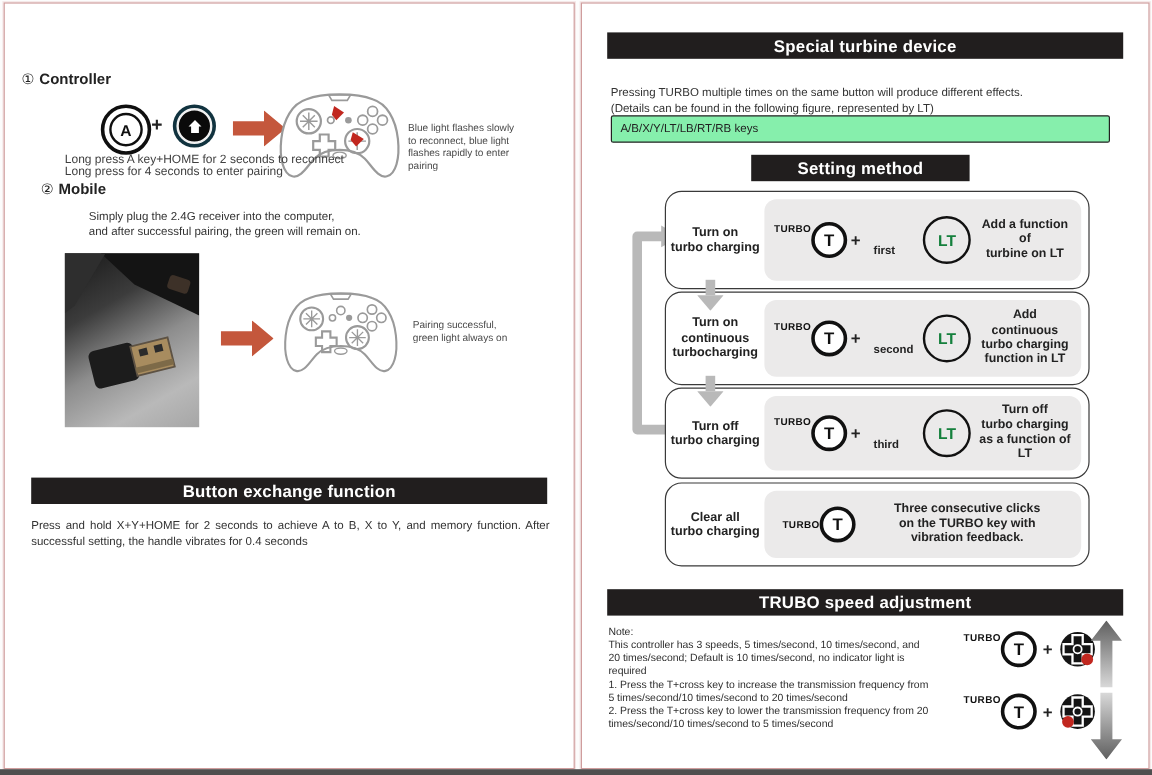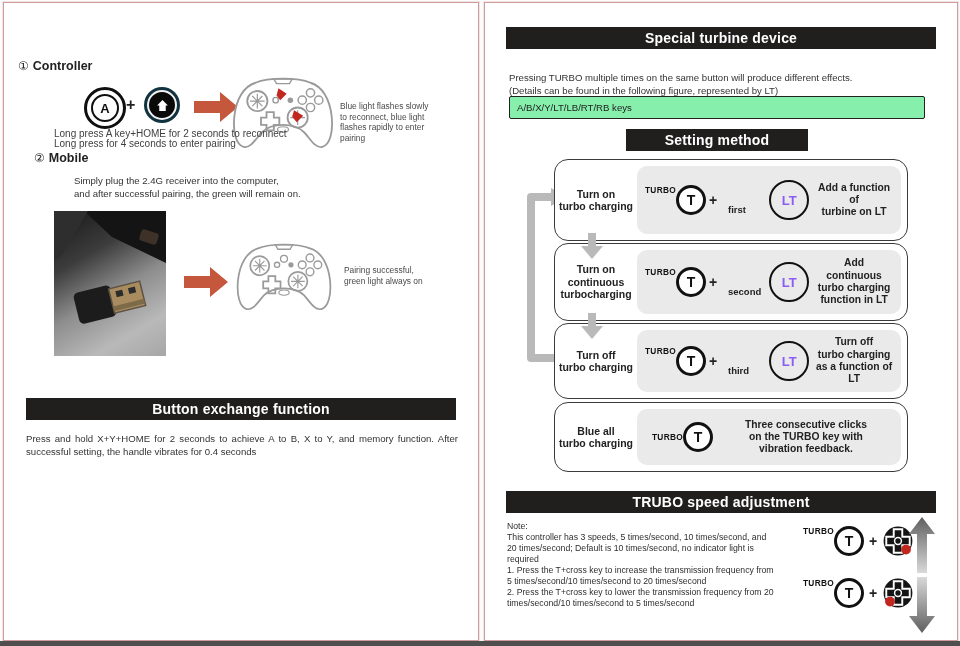--- a/index.html
+++ b/index.html
@@ -41,21 +41,21 @@
   .finner .desc{flex:1;text-align:center;font-weight:bold;font-size:10.3px;line-height:12.3px;
         color:#222;white-space:pre-line;}
   .turbo-ic{display:flex;flex-direction:row;align-items:flex-start;width:58px;}
   .turbo-word{font-size:8.3px;font-weight:bold;color:#111;letter-spacing:.3px;}
   .t-line{display:flex;align-items:flex-end;gap:2px;}
   .t-circle{width:24px;height:24px;border:3px solid #111;border-radius:50%;background:#fff;
         display:flex;align-items:center;justify-content:center;font-weight:bold;font-size:14px;color:#111;}
   .order-word{font-weight:bold;font-size:9.5px;color:#222;padding-left:20px;}
   .plus-mid{font-weight:bold;font-size:14px;color:#222;}
   .lt-circle{width:36px;height:36px;border:2.5px solid #111;border-radius:50%;background:transparent;
-        display:flex;align-items:center;justify-content:center;font-weight:bold;font-size:13px;color:#8b5cf6;flex:none;}
+        display:flex;align-items:center;justify-content:center;font-weight:bold;font-size:13px;color:#15803d;flex:none;}
   .darrow{position:absolute;left:96px;width:22px;height:26px;z-index:2;}
   
   .keysbox{position:absolute;border:1.5px solid #222;border-radius:2px;background:#86efac;
         font-size:9.6px;line-height:21px;padding-left:7px;color:#222;}
   .notetext{position:absolute;font-size:8.7px;line-height:11px;color:#2e2e2e;}
   .speed-row{position:absolute;display:flex;align-items:center;gap:5px;}
   .svgabs{position:absolute;}
 </style>
 </head>
 <body>
@@ -243,21 +243,21 @@
         <span class="plus-mid">+</span>
         <span style="width:40px;"></span>
         <span class="lt-circle">LT</span>
         <div class="desc">Turn off
 turbo charging
 as a function of LT</div>
       </div>
     </div>
 
     <div class="frow" style="top:399px;height:68px;">
-      <div class="frow-label">Blue all
+      <div class="frow-label">Clear all
 turbo charging</div>
       <div class="finner" style="justify-content:space-evenly;">
         <div class="turbo-ic" style="align-items:center;width:auto;">
           <span class="turbo-word">TURBO</span>
           <span class="t-circle">T</span>
         </div>
         <div class="desc" style="flex:0 0 160px;">Three consecutive clicks
 on the TURBO key with
 vibration feedback.</div>
       </div>

